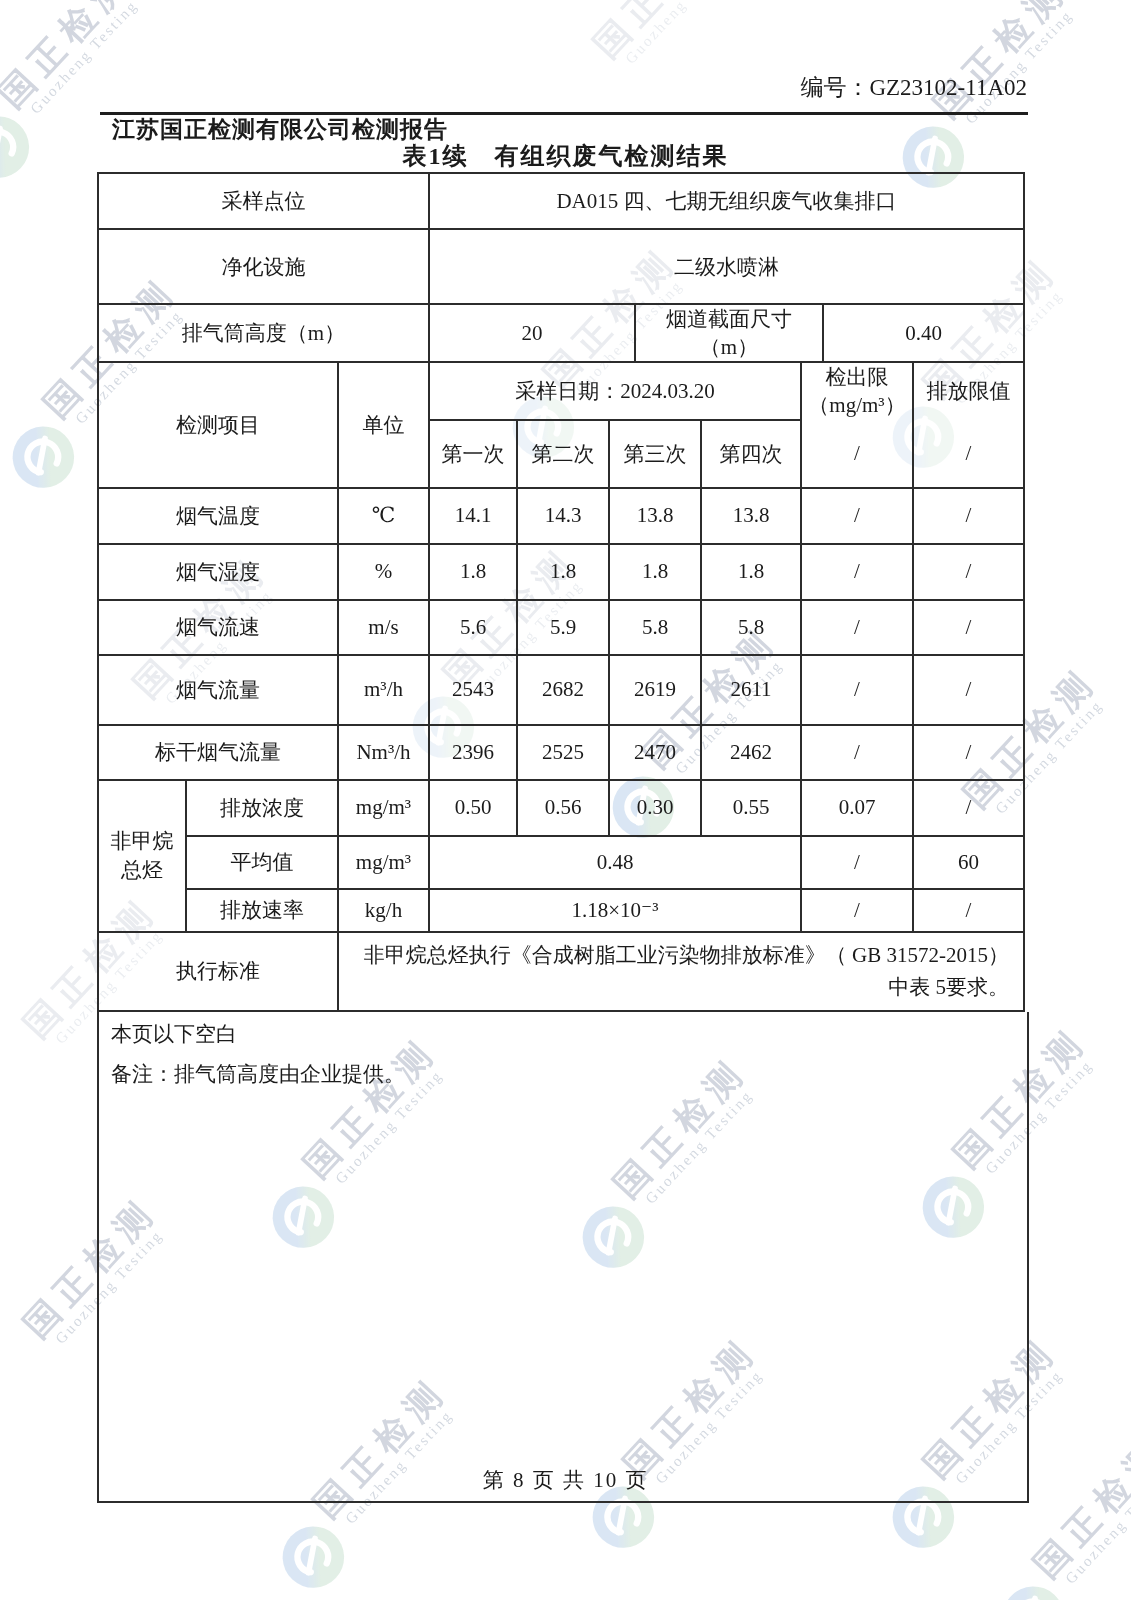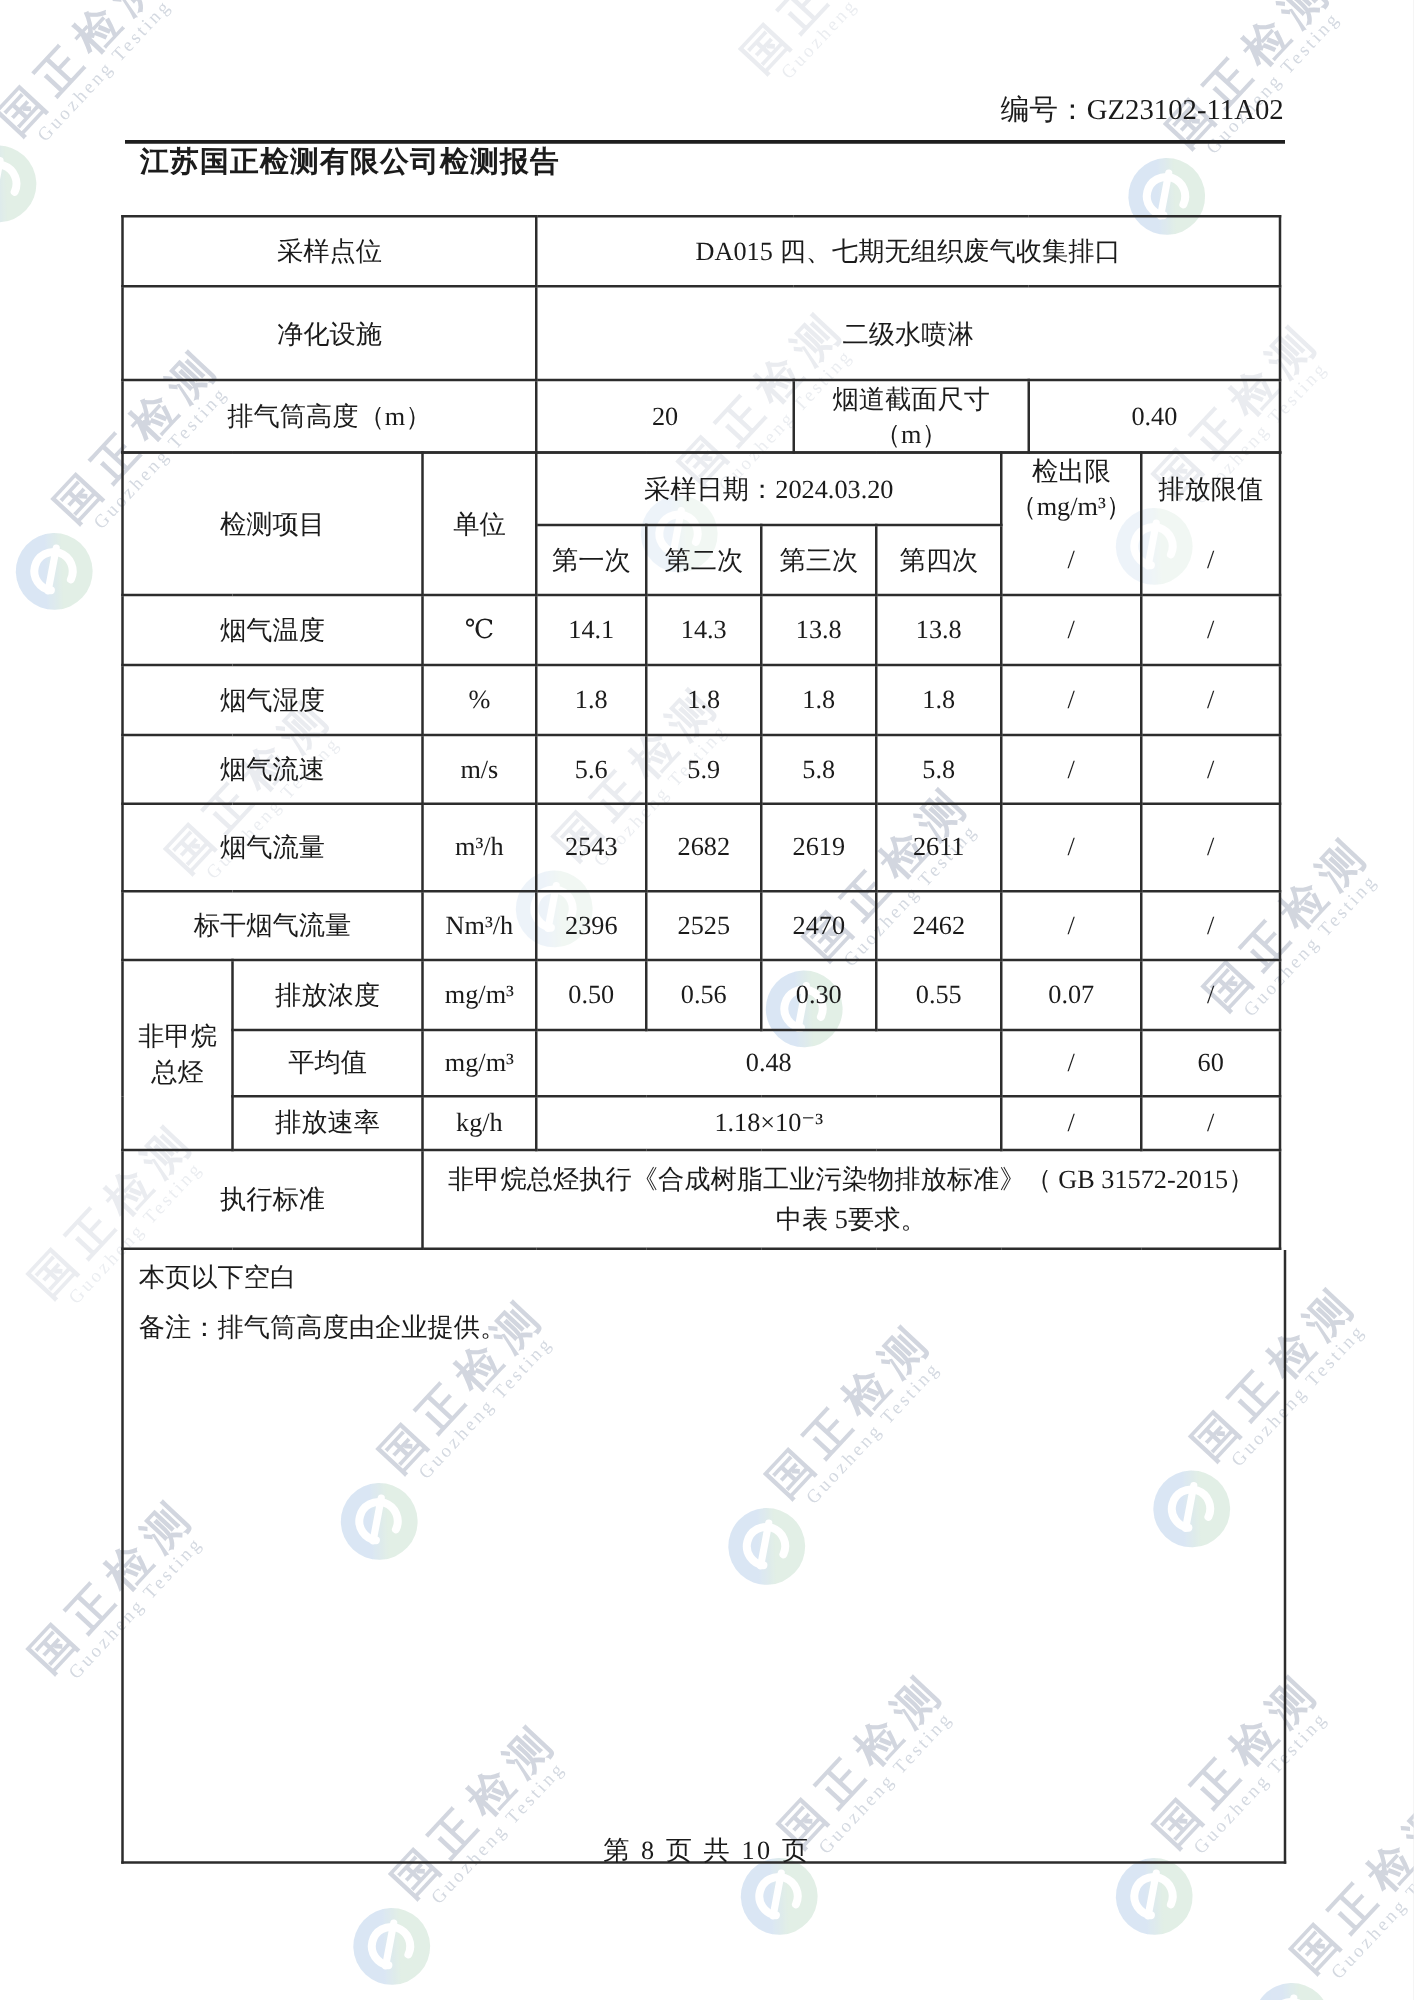--- a/index.html
+++ b/index.html
@@ -35,21 +35,21 @@
     position:absolute; left:0; top:140px; width:100%; text-align:center;
     font-size:24px; font-weight:bold; letter-spacing:2px;
   }
   .tables { position:absolute; left:97px; top:172px; width:930px; }
   table { border-collapse:collapse; table-layout:fixed; width:928px; background:transparent; }
   td, th {
     border:2px solid #2c2c2c; text-align:center; vertical-align:middle;
     font-weight:normal; font-size:21px; padding:0 2px; overflow:hidden;
   }
   table + table { margin-top:-2px; }
-  .std-text { text-align:center; padding:6px 14px; line-height:1.55; }
+  .std-text { text-align:right; padding:6px 14px; line-height:1.55; }
   .two-line { line-height:1.35; }
   .remark-box {
     width:924px; border:2px solid #2c2c2c; border-top:none; margin-top:0;
     height:481px; padding:8px 12px 0 12px; box-sizing:content-box;
     font-size:21px;
   }
   .remark-box { width:904px; }
   .remark-line { margin-bottom:12px; }
   .footer {
     position:absolute; left:0; top:1466px; width:100%; text-align:center;
@@ -317,20 +317,21 @@
         <span class="wm-cn">国正检测</span>
         <span class="wm-en">Guozheng Testing</span>
       </div>
     </div>
     </div>
 
   <div class="content">
     <div class="hdr-left">江苏国正检测有限公司检测报告</div>
     <div class="hdr-right">编号：GZ23102-11A02</div>
     <div class="hdr-rule"></div>
+    <div class="doc-title">表1续　有组织废气检测结果</div>
 
     <div class="tables">
 
       <table>
         <colgroup>
             <col style="width:331px">
             <col style="width:206px">
             <col style="width:188px">
             <col style="width:201px">
           </colgroup>
@@ -368,21 +369,21 @@
             <tr style="height:48px">
           <td colspan="2" rowspan="2">检测项目</td>
           <td rowspan="2">单位</td>
           <td colspan="4">采样日期：2024.03.20</td>
           <td rowspan="1" class="two-line" style="border-bottom:none">
             <div>检出限</div>
             <div>（mg/m³）</div>
           </td>
           <td style="border-bottom:none">排放限值</td>
         </tr>
-        <tr style="height:56px">
+        <tr style="height:68px">
           <td>第一次</td>
           <td>第二次</td>
           <td>第三次</td>
           <td>第四次</td>
           <td style="border-top:none">/</td>
           <td style="border-top:none">/</td>
         </tr>
 
         <tr style="height:56px">
           <td colspan="2">烟气温度</td>

